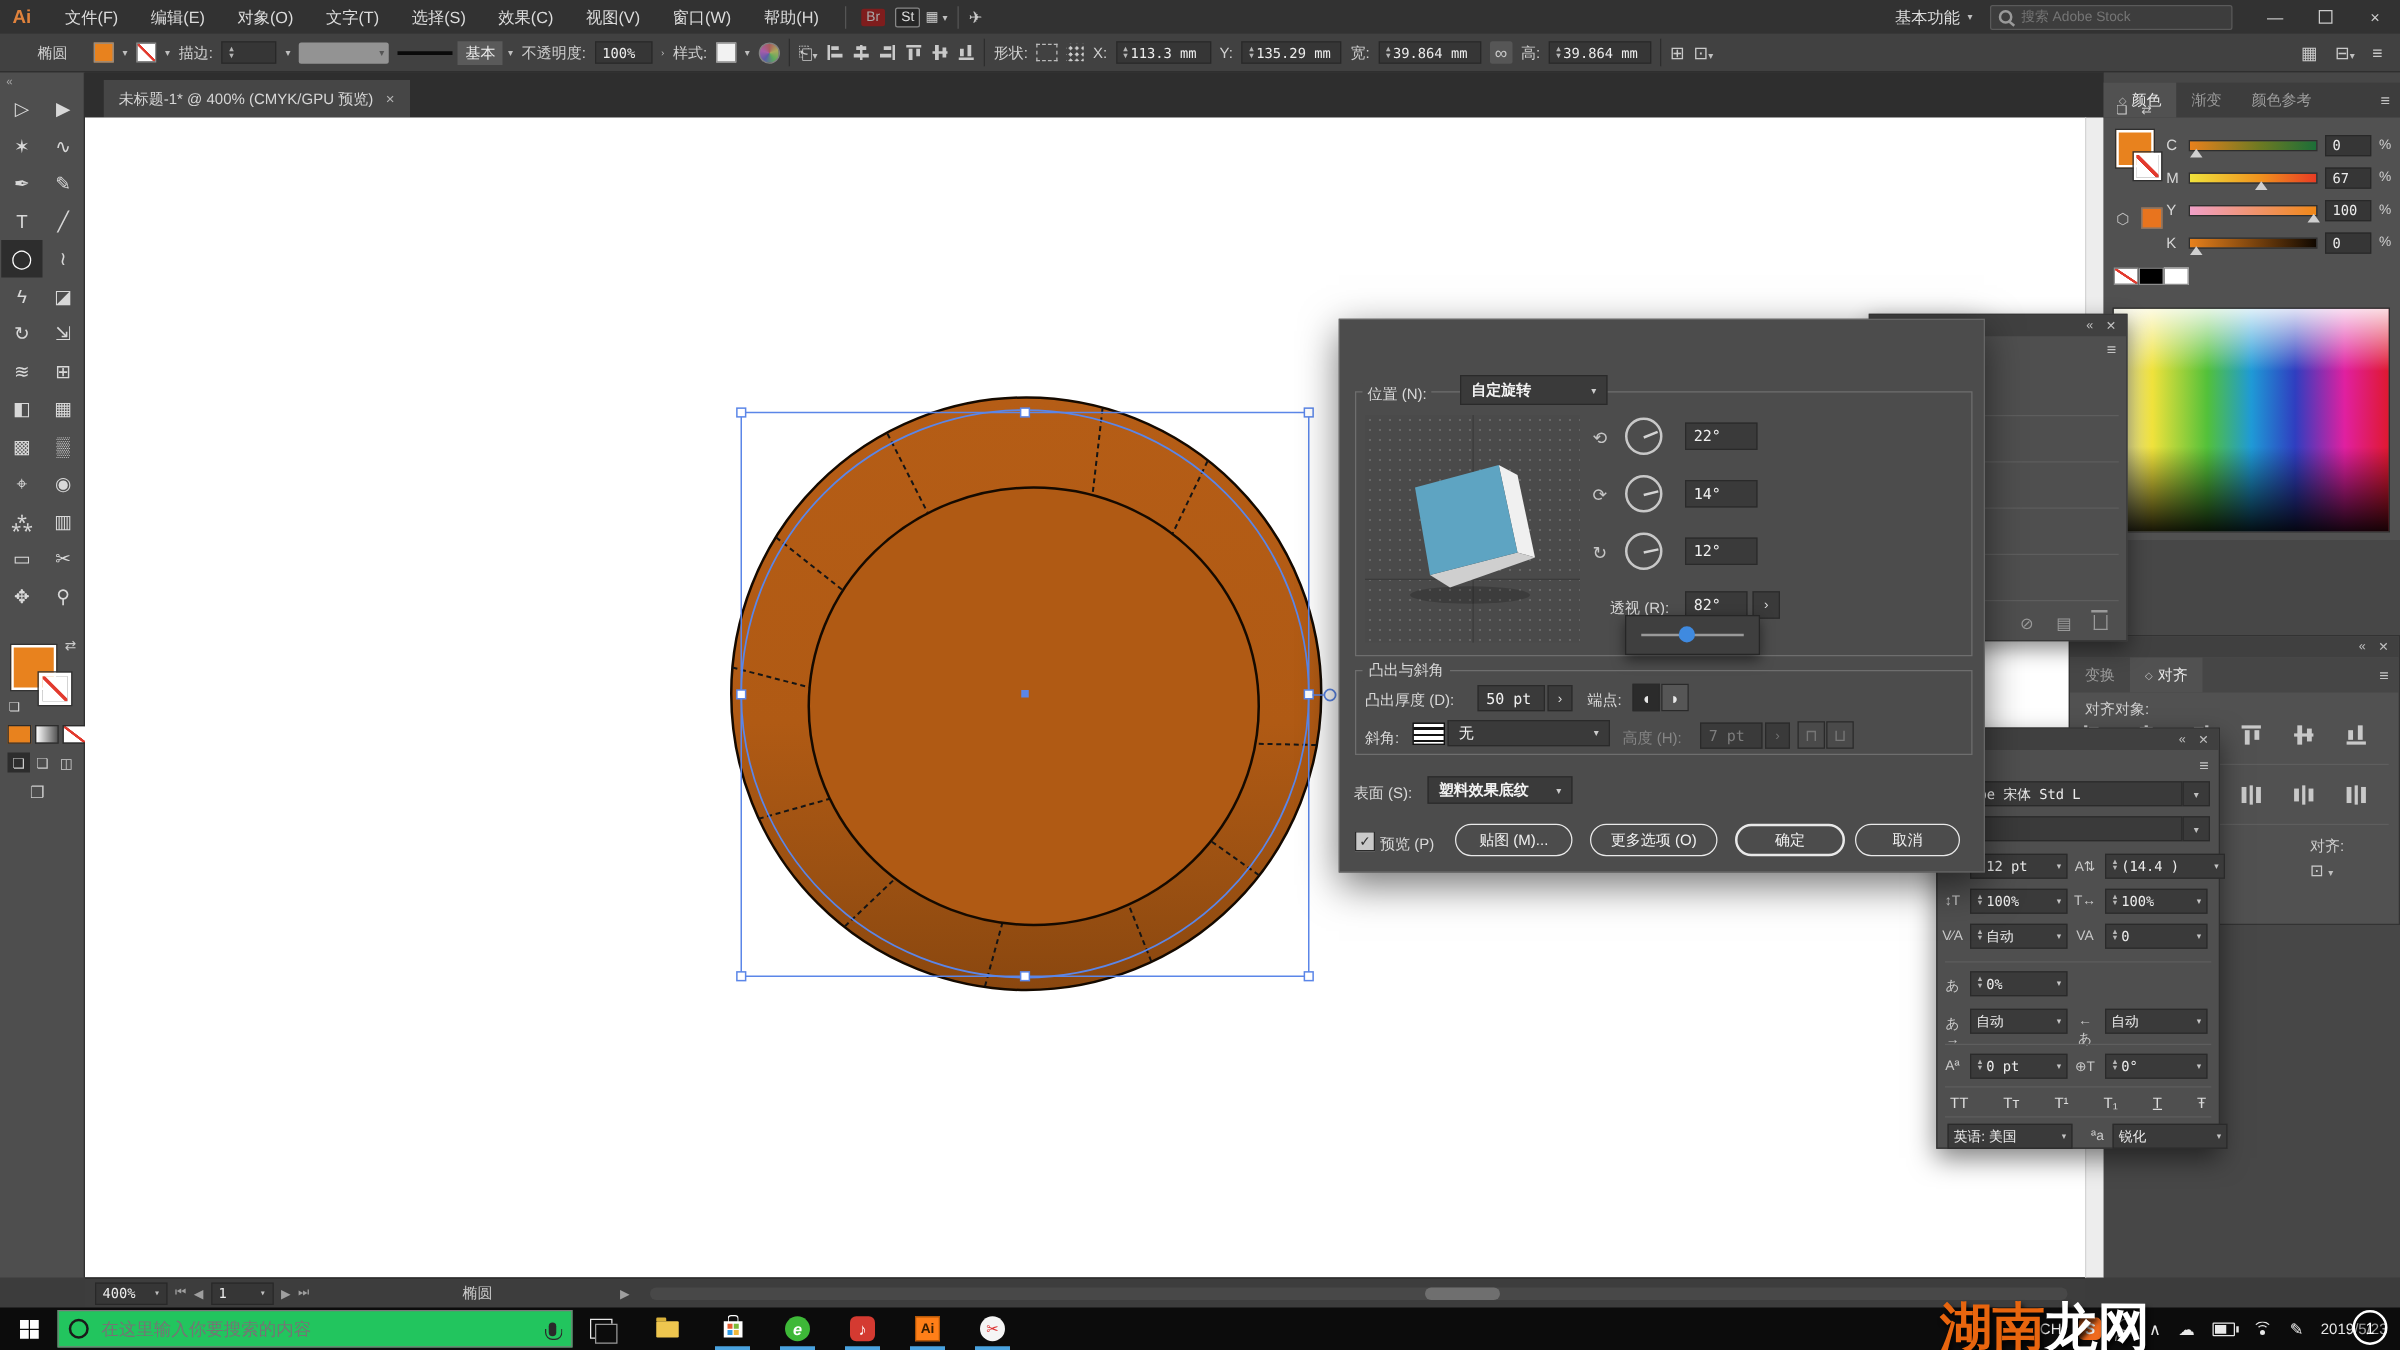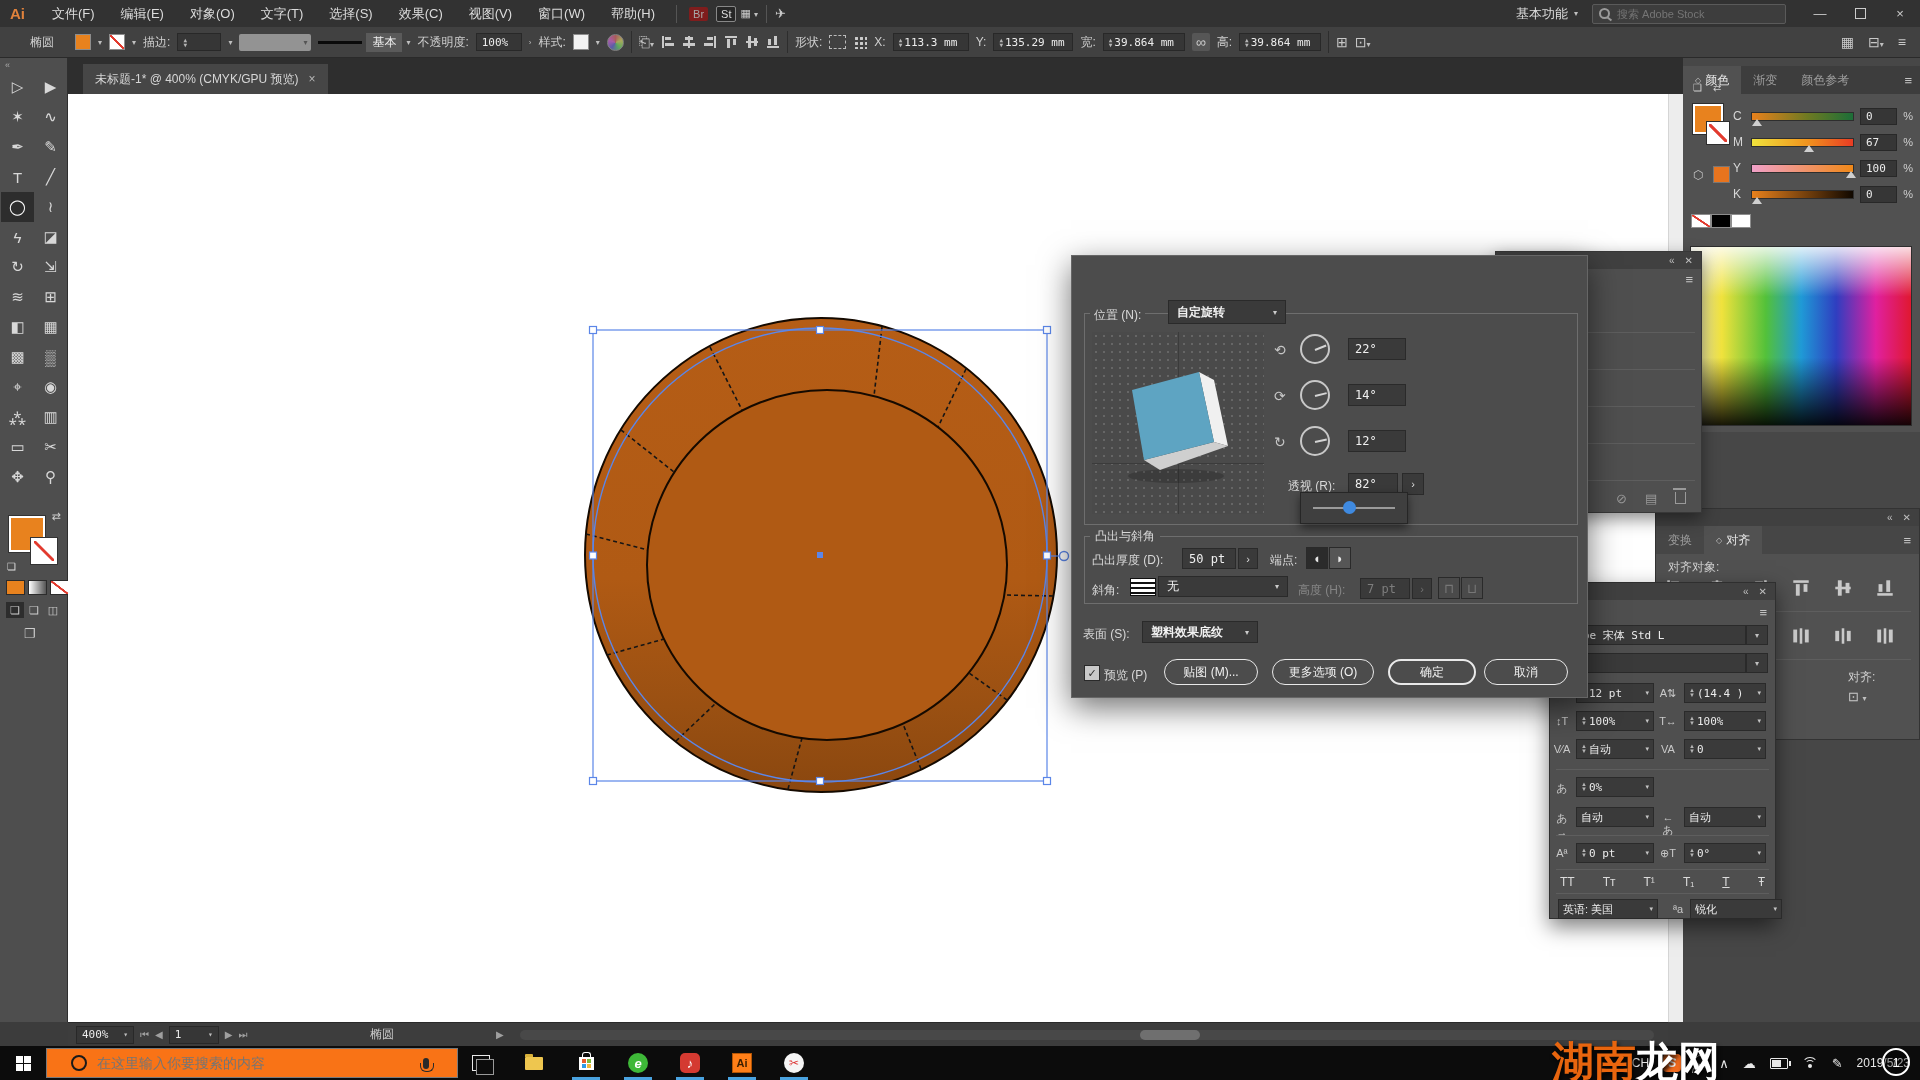--- a/index.html
+++ b/index.html
@@ -174,22 +174,22 @@
   .sb-ico{color:#9f9f9f;font-size:10px;}
   .sb-tool{position:absolute;left:302px;color:#c9c9c9;}
   .hscroll{position:absolute;left:452px;right:14px;top:7px;height:10px;background:#484848;border-radius:5px;}
   .hthumb{position:absolute;left:620px;width:60px;height:10px;background:#6f6f6f;border-radius:5px;}
 
   
   .taskbar{left:0;top:1046px;width:1920px;height:34px;background:#0c0c0c;display:flex;align-items:center;}
   .startbtn{width:46px;height:34px;display:flex;align-items:center;justify-content:center;}
   .winlogo{display:grid;grid-template-columns:7px 7px;grid-template-rows:7px 7px;gap:1px;}
   .winlogo span{background:#fff;}
-  .tb-search{width:412px;height:30px;background:#f97316;border:1px solid #7a7a7a;display:flex;align-items:center;gap:8px;
-     padding:0 24px;box-sizing:border-box;}
+  .tb-search{width:412px;height:30px;background:#22c55e;border:1px solid #7a7a7a;display:flex;align-items:center;gap:8px;
+     padding:0 8px;box-sizing:border-box;}
   .cortana{width:16px;height:16px;border:2.5px solid #1a1a1a;border-radius:50%;box-sizing:border-box;flex:0 0 auto;}
   .tb-search input{flex:1;border:none;outline:none;background:transparent;color:#1a1a1a;font-size:14px;font-family:"Liberation Sans",sans-serif;}
   .mic{width:6px;height:11px;border-radius:3px;background:#2a2a2a;position:relative;margin-right:4px;}
   .mic::after{content:"";position:absolute;left:-3px;top:5px;width:12px;height:8px;border:1.5px solid #2a2a2a;border-top:none;border-radius:0 0 6px 6px;}
   .taskview{width:16px;height:14px;border:1.5px solid #e8e8e8;position:relative;margin:0 18px 0 14px;}
   .taskview::after{content:"";position:absolute;left:3px;top:3px;right:-5px;bottom:-5px;border:1.5px solid #9a9a9a;background:#0c0c0c;}
   .task-ico{width:40px;height:34px;display:flex;align-items:center;justify-content:center;position:relative;margin:0 6px;}
   .task-ico .run{position:absolute;bottom:0;left:6px;right:6px;height:3px;background:#4aa3e0;}
   .folder{width:18px;height:13px;background:#eec64f;border-radius:1px;position:relative;}
   .folder::before{content:"";position:absolute;left:0;top:-3px;width:8px;height:3px;background:#d9b13a;border-radius:1px 1px 0 0;}
@@ -706,21 +706,21 @@
     <span class="cp-ico" style="left:2px;top:104px;">T𝙸</span>
     <div class="cp-fld" style="left:26px;top:100px;width:78px;">
       <span class="stepper">
           <span>▲</span>
           <span>▼</span>
         </span>
         <span class="cp-val">12 pt</span>
         <span class="cp-chev">▾</span>
     </div>
     <span class="cp-ico" style="left:108px;top:104px;">A⇅</span>
-    <div class="cp-fld" style="left:134px;top:100px;width:82px;">
+    <div class="cp-fld" style="left:134px;top:100px;width:96px;">
       <span class="stepper">
           <span>▲</span>
           <span>▼</span>
         </span>
         <span class="cp-val">(14.4 )</span>
         <span class="cp-chev">▾</span>
     </div>
 
     <span class="cp-ico" style="left:2px;top:132px;">↕T</span>
     <div class="cp-fld" style="left:26px;top:128px;width:78px;">

